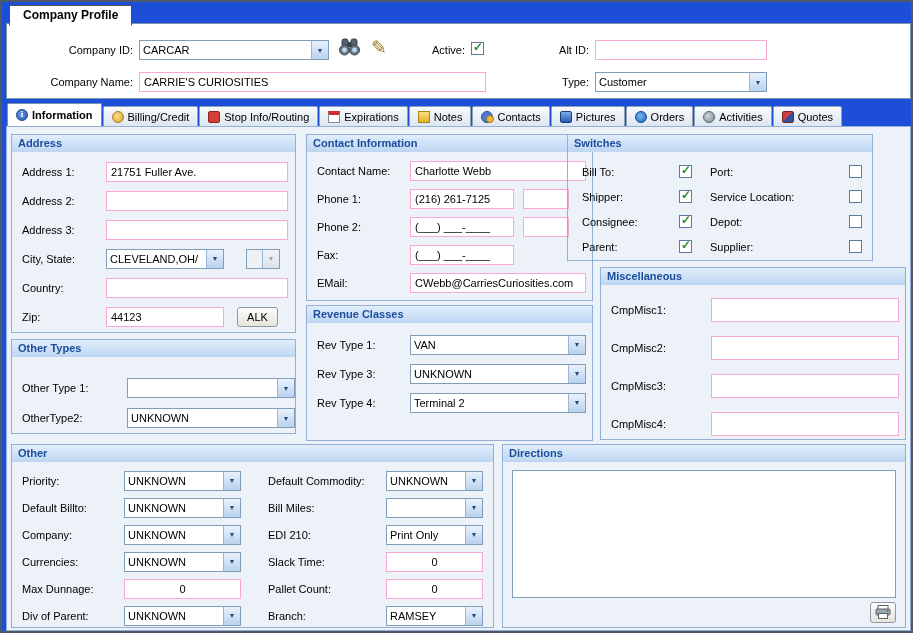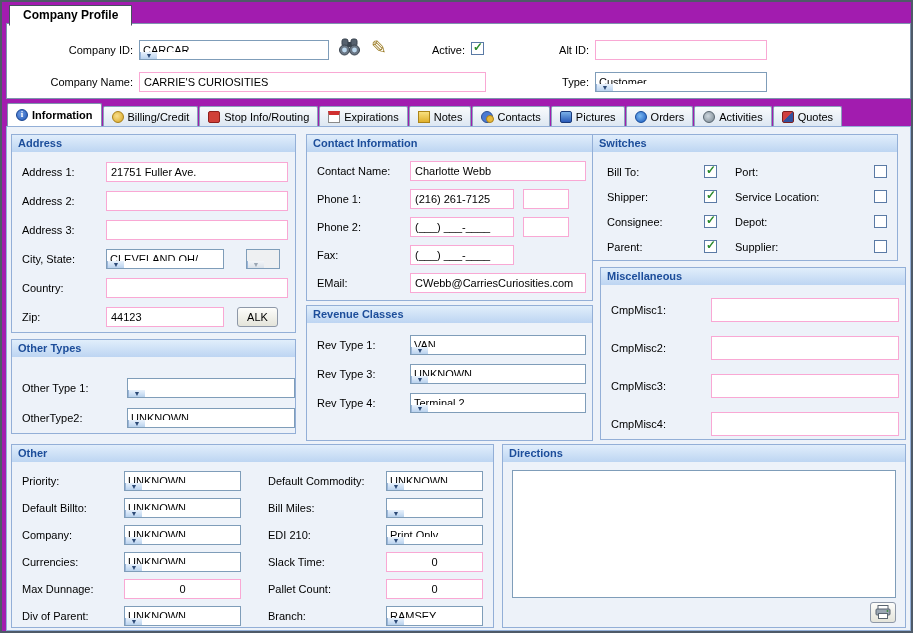--- a/index.html
+++ b/index.html
@@ -1,31 +1,31 @@
 <!DOCTYPE html>
 <html><head>
 <meta charset="utf-8">
 <style>
   * { margin:0; padding:0; box-sizing:border-box; }
   html,body { width:913px; height:633px; }
   body { font-family:"Liberation Sans", sans-serif; font-size:11px; color:#000; background:#fff; }
 
-  #window { position:relative; width:913px; height:633px; background:#a21caf; border:2px solid #4e5a68; overflow:hidden; }
+  #window { position:relative; width:913px; height:633px; background:#1d4ed8; border:2px solid #4e5a68; overflow:hidden; }
 
   
   #cp-tab { position:absolute; left:7px; top:3px; z-index:3; background:#fff; border:1px solid #47525e; border-bottom:1px solid #fff;
             padding:2px 13px 3px; font-size:12px; font-weight:bold; }
 
   
   #header-box { position:absolute; left:4px; top:21px; width:905px; height:76px; background:#fff; border:1px solid #7d93ad; }
   .hlbl { position:absolute; text-align:right; }
 
   
   .textbox { border:1px solid #f9a8d4; background:#fff; height:20px; padding:3px 4px 0; overflow:hidden; white-space:nowrap; }
-  .combo { display:flex; border:1px solid #7f9db9; background:#fff; height:20px; overflow:hidden;flex-direction:column; }
+  .combo { display:flex; border:1px solid #7f9db9; background:#fff; height:20px; overflow:hidden; }
   .combo .val { flex:1; padding:3px 3px 0; overflow:hidden; white-space:nowrap; }
   .combo .cbtn { width:17px; flex:none; border-left:1px solid #9ab5d9; background:linear-gradient(#e9f2fc,#b9d2ee);
                  display:flex; align-items:center; justify-content:center; }
   .combo .cbtn::after { content:"▼"; font-size:7px; color:#2c4a77; }
   .combo.disabled { background:#eef0f2; }
   .combo.disabled .cbtn { background:linear-gradient(#f2f5f8,#dbe2ea); }
   .combo.disabled .cbtn::after { color:#9aa6b4; }
 
   .checkbox { width:13px; height:13px; border:1px solid #5a7aa5; background:#fff; position:relative; display:inline-block; flex:none; }
   .checkbox.checked::after { content:"✓"; position:absolute; left:1px; top:-3px; font-size:12px; font-weight:bold; color:#2b8a2b; }
@@ -298,21 +298,21 @@
         <div class="row">
             <span class="lbl">Rev Type 4:</span>
           <div class="combo w176">
               <span class="val">Terminal 2</span>
               <span class="cbtn"></span>
             </div>
           </div>
       </div>
     </div>
 
-    <div class="panel" id="p-switches" style="left:585px;top:7px;width:306px;height:127px">
+    <div class="panel" id="p-switches" style="left:560px;top:7px;width:306px;height:127px">
       <div class="panel-title">Switches</div>
       <div class="pad-t7">
         <div class="row">
             <span class="lbl sl">Bill To:</span>
             <span class="checkbox checked"></span>
             <span class="lbl sr">Port:</span>
             <span class="checkbox cbr"></span>
           </div>
         <div class="row">
             <span class="lbl sl">Shipper:</span>

